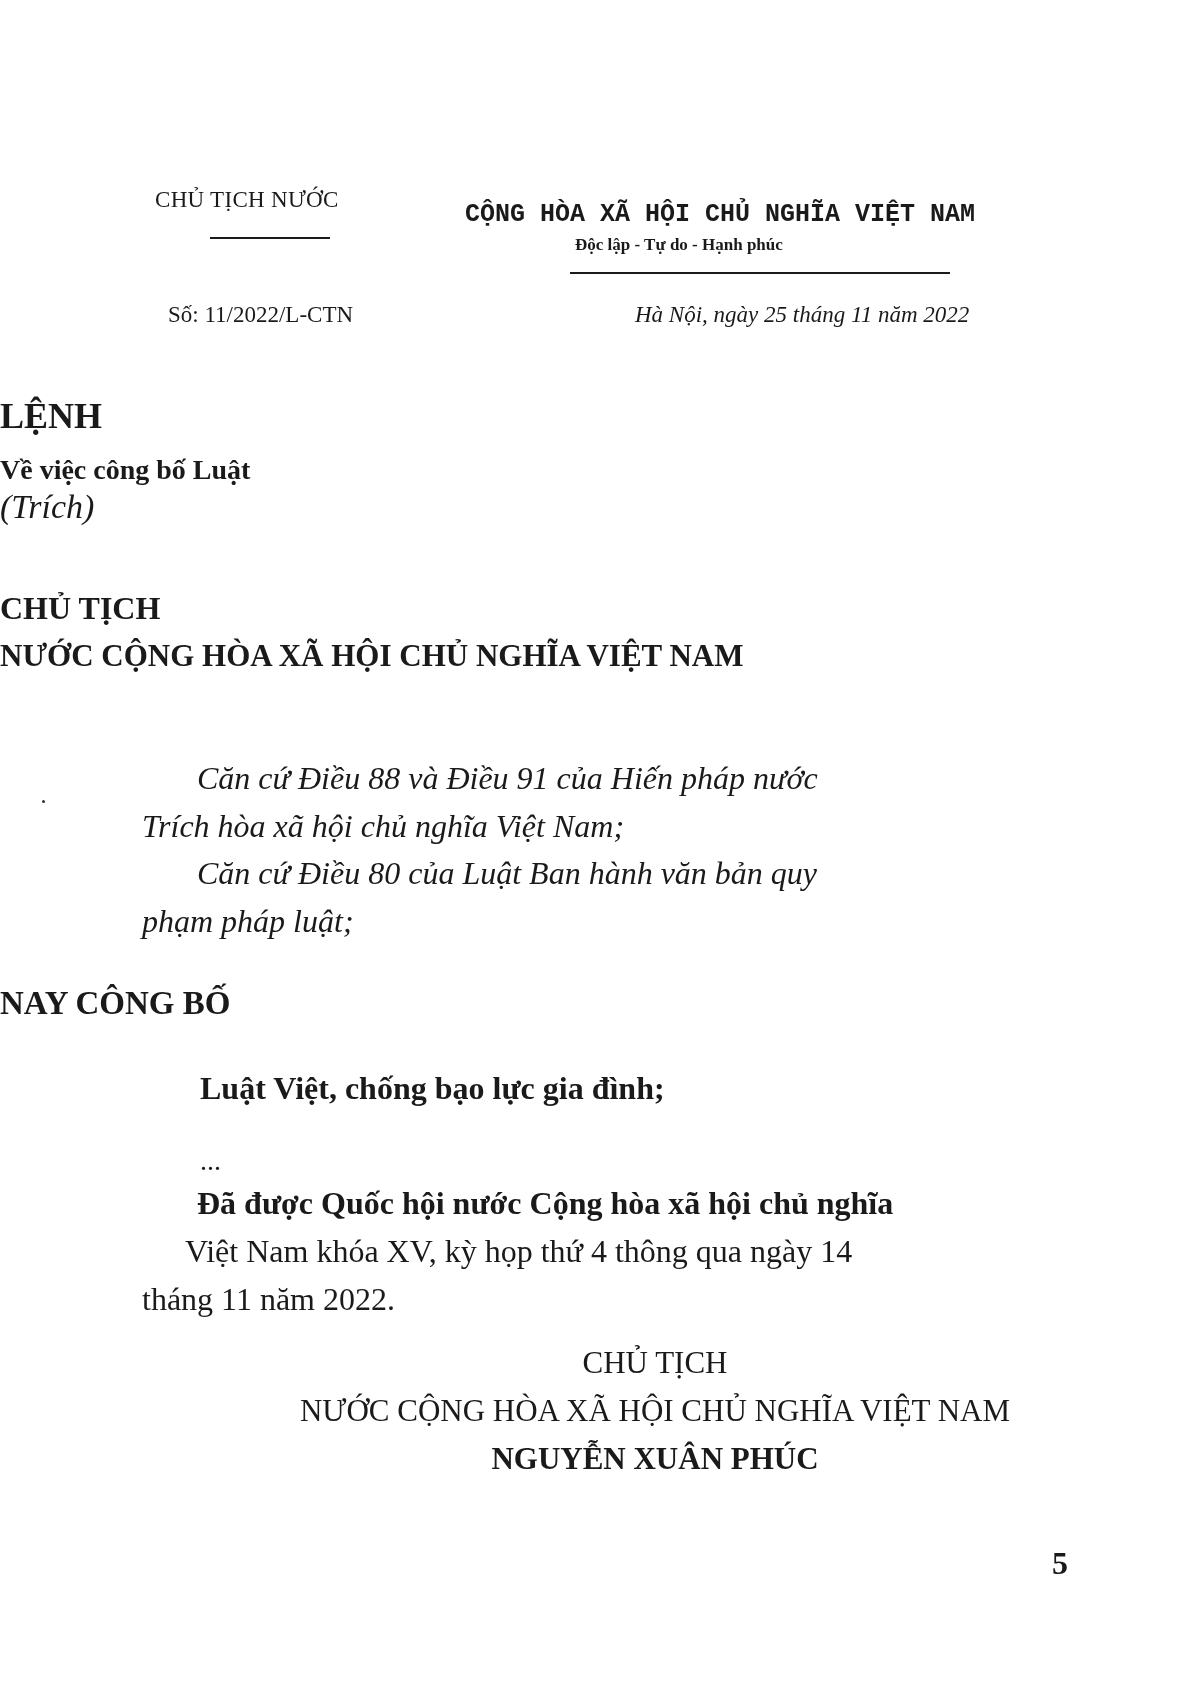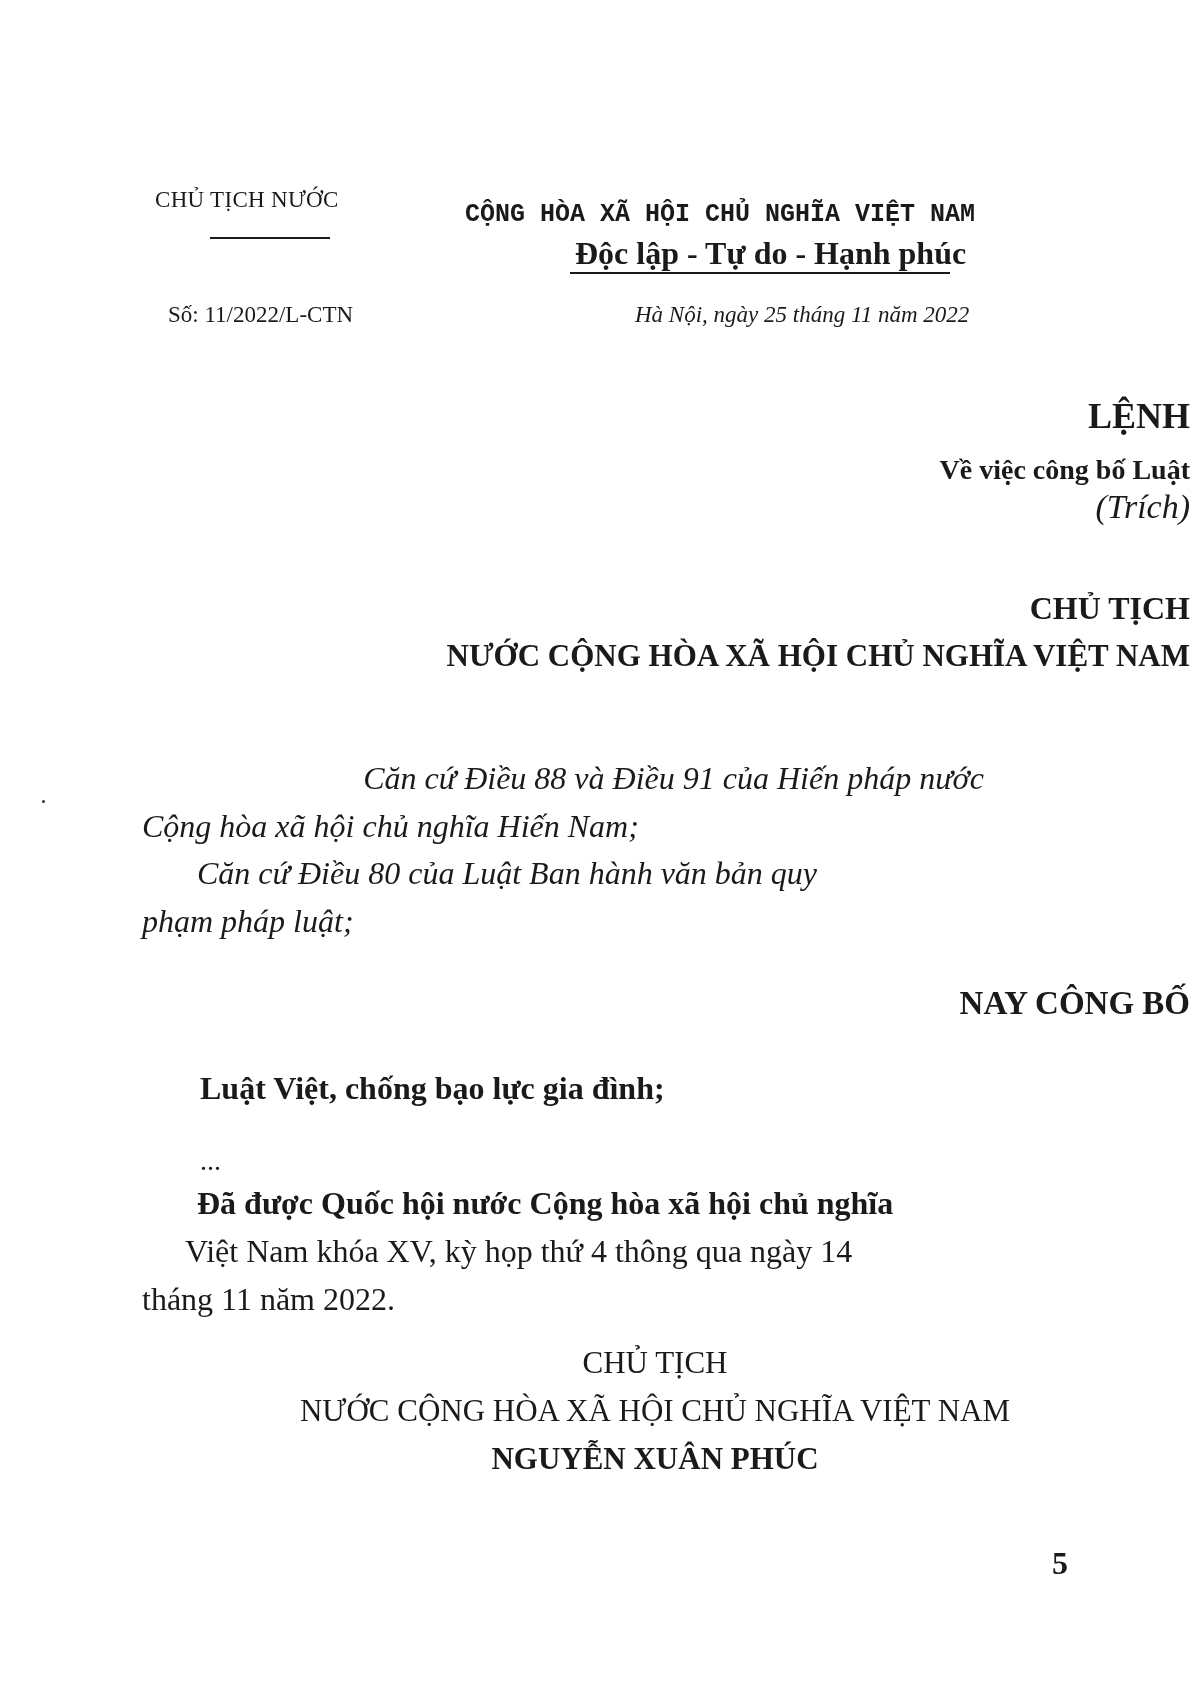--- a/index.html
+++ b/index.html
@@ -2,33 +2,33 @@
 <html><head>
 <meta charset="utf-8">
 <style>
   html, body { margin:0; padding:0; background:#ffffff; }
   body { width:1190px; height:1684px; position:relative; overflow:hidden;
          font-family:"Liberation Serif", "DejaVu Serif", serif; color:#1a1a1a; }
   .abs { position:absolute; white-space:nowrap; }
   .hdr-left { left:155px; top:187px; font-size:23px; letter-spacing:0.3px; }
   .hdr-left-rule { left:210px; top:237px; width:120px; height:2px; background:#1a1a1a; }
   .hdr-right { left:465px; top:200px; font-size:25px; font-weight:bold;font-family:Liberation Mono, monospace; }
-  .motto { left:575px; top:235px; font-size:32px; font-weight:bold; }
+  .motto { left:575px; top:235px; font-size:17px; font-weight:bold; }
   .motto-rule { left:570px; top:272px; width:380px; height:2px; background:#1a1a1a; }
   .docno { left:155px; top:302px; font-size:23px;margin-left:13px; }
   .date { left:635px; top:302px; font-size:23px; font-style:italic; }
-  .center { left:0; width:1190px; text-align:right; }
+  .center { left:0; width:1190px; text-align:left; }
   .title { top:395px; font-size:36px; font-weight:bold; }
   .subtitle { top:440px; font-size:28px; font-weight:bold;margin-top:14px; }
   .extract { top:488px; font-size:34px; font-style:italic; }
   .auth1 { top:590px; font-size:32px; font-weight:bold; }
   .auth2 { top:638px; font-size:31px; font-weight:bold; }
   .body-text { left:142px; width:935px; font-size:32px; }
   .it { font-style:italic; }
-  .p1a { top:760px; left:206px;text-align:center; }
+  .p1a { top:760px; left:197px; }
   .p1b { top:808px; left:142px; }
   .p2a { top:855px; left:197px; }
   .p2b { top:903px; left:142px; }
   .promulgate { top:985px; font-size:33px; font-weight:bold; }
   .lawname { left:200px; top:1070px; font-size:32px; font-weight:bold; }
   .ellipsis { left:200px; top:1145px; font-size:28px; }
   .p3a { top:1185px; left:197px;font-weight:bold; }
   .p3b { top:1233px; left:142px;margin-left:43px; }
   .p3c { top:1281px; left:142px; }
   .sig { left:240px; width:830px; text-align:center; font-size:31px; }
@@ -53,21 +53,21 @@
   <div class="abs center title">LỆNH</div>
   <div class="abs center subtitle">Về việc công bố Luật</div>
   <div class="abs center extract">(Trích)</div>
 
   <div class="abs center auth1">CHỦ TỊCH</div>
   <div class="abs center auth2">NƯỚC CỘNG HÒA XÃ HỘI CHỦ NGHĨA VIỆT NAM</div>
 
   <div class="abs dot"></div>
 
   <div class="abs body-text it p1a">Căn cứ Điều 88 và Điều 91 của Hiến pháp nước</div>
-  <div class="abs body-text it p1b">Cộng hòa xã hội chủ nghĩa Hiến Nam;</div>
+  <div class="abs body-text it p1b">Trích hòa xã hội chủ nghĩa Việt Nam;</div>
   <div class="abs body-text it p2a">Căn cứ Điều 80 của Luật Ban hành văn bản quy</div>
   <div class="abs body-text it p2b">phạm pháp luật;</div>
 
   <div class="abs center promulgate">NAY CÔNG BỐ</div>
   <div class="abs lawname">Luật Việt, chống bạo lực gia đình;</div>
   <div class="abs ellipsis">...</div>
 
   <div class="abs body-text p3a">Đã được Quốc hội nước Cộng hòa xã hội chủ nghĩa</div>
   <div class="abs body-text p3b">Việt Nam khóa XV, kỳ họp thứ 4 thông qua ngày 14</div>
   <div class="abs body-text p3c">tháng 11 năm 2022.</div>

